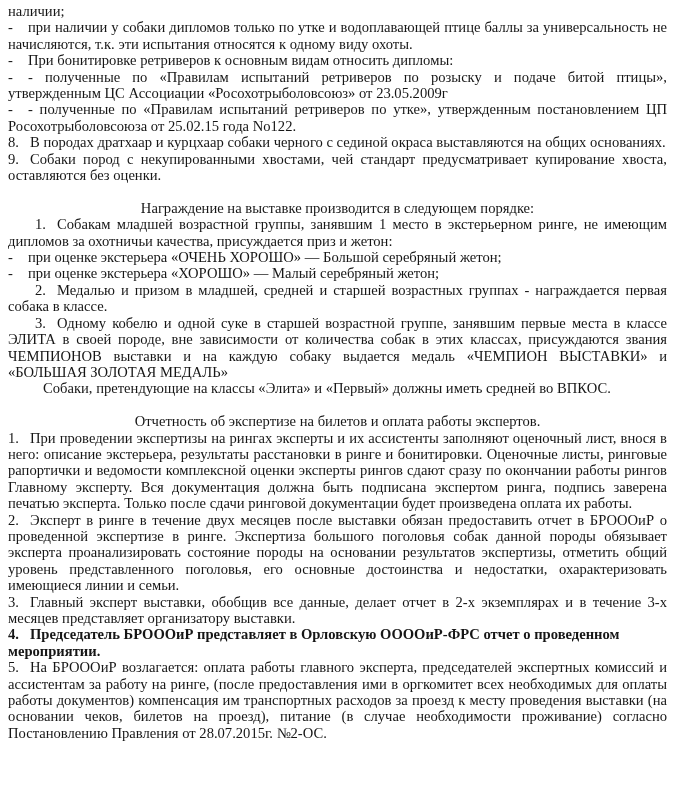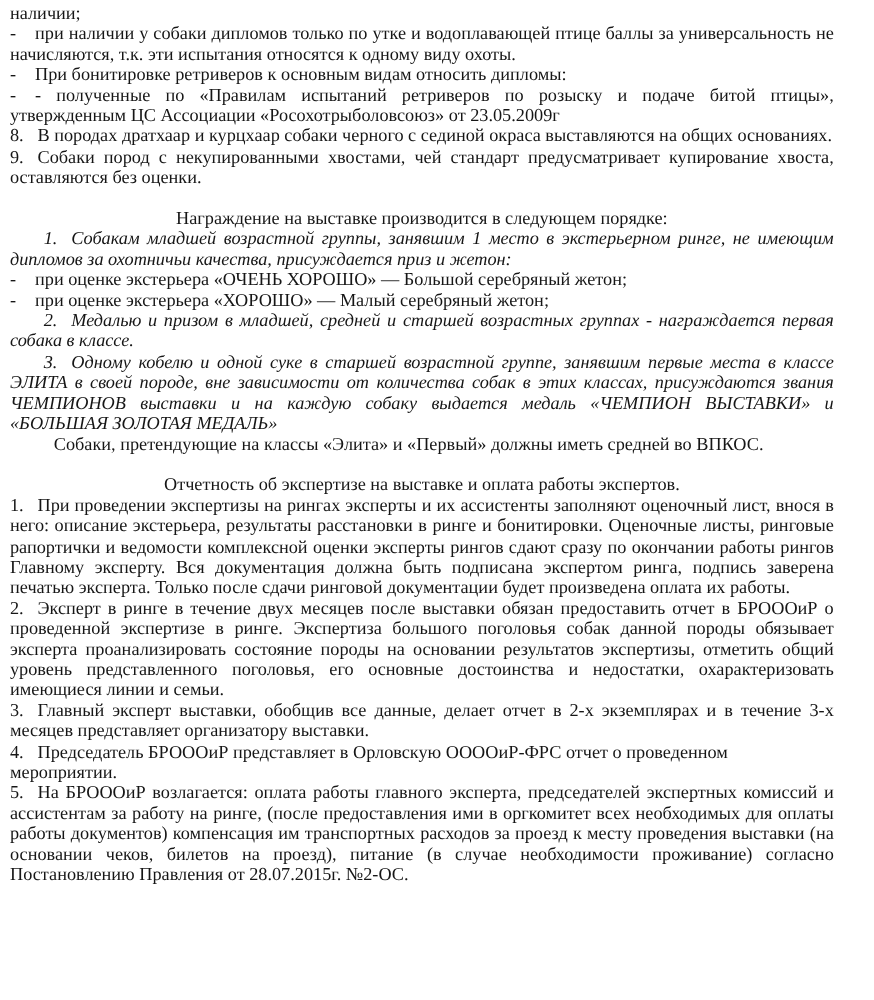--- a/index.html
+++ b/index.html
@@ -17,23 +17,23 @@
     background: #ffffff;
     color: #161616;
     font-family: "Liberation Serif", "DejaVu Serif", serif;
     font-size: 14.6px;
     line-height: 16.4px;
   }
   .p {
     margin: 0;
     text-align: justify;
   }
-  .left   { text-align: left; }
+  .left   { text-align: left; font-weight: bold; }
   .center { text-align: center; }
-  .i27 { text-indent: 27px; font-style: italic; }
+  .i27 { text-indent: 27px; }
   .i35 { text-indent: 35px; }
   .mk {
     display: inline-block;
     white-space: pre;
     text-indent: 0;
   }
   .w20 { width: 20px; }
   .w22 { width: 22px; }
   .blank { height: 16.4px; }
 </style>
@@ -44,20 +44,21 @@
 
   <p class="p"><span>наличии;</span></p>
 
   <p class="p"><span class="mk w20">-</span><span>при наличии у собаки дипломов только по утке и водоплавающей птице баллы за универсальность не начисляются, т.к. эти испытания относятся к одному виду охоты.</span></p>
 
 
   <p class="p"><span class="mk w20">-</span><span>При бонитировке ретриверов к основным видам относить дипломы:</span></p>
 
   <p class="p"><span class="mk w20">-</span><span>- полученные по «Правилам испытаний ретриверов по розыску и подаче битой птицы», утвержденным ЦС Ассоциации «Росохотрыболовсоюз» от 23.05.2009г</span></p>
 
+  <p class="p"><span class="mk w20">-</span><span>- полученные по «Правилам испытаний ретриверов по утке», утвержденным постановлением ЦП Росохотрыболовсоюза от 25.02.15 года No122.</span></p>
 
   <p class="p"><span class="mk w22">8.</span><span>В породах дратхаар и курцхаар собаки черного с сединой окраса выставляются на общих основаниях.</span></p>
 
   <p class="p"><span class="mk w22">9.</span><span>Собаки пород с некупированными хвостами, чей стандарт предусматривает купирование хвоста, оставляются без оценки.</span></p>
 
   <div class="blank"></div>
 
 
   <p class="p center"><span>Награждение на выставке производится в следующем порядке:</span></p>
 
@@ -69,21 +70,21 @@
 
 
   <p class="p i27"><span class="mk w22">2.</span><span>Медалью и призом в младшей, средней и старшей возрастных группах - награждается первая собака в классе.</span></p>
 
   <p class="p i27"><span class="mk w22">3.</span><span>Одному кобелю и одной суке в старшей возрастной группе, занявшим первые места в классе ЭЛИТА в своей породе, вне зависимости от количества собак в этих классах, присуждаются звания ЧЕМПИОНОВ выставки и на каждую собаку выдается медаль «ЧЕМПИОН ВЫСТАВКИ» и «БОЛЬШАЯ ЗОЛОТАЯ МЕДАЛЬ»</span></p>
 
   <p class="p i35"><span>Собаки, претендующие на классы «Элита» и «Первый» должны иметь средней во ВПКОС.</span></p>
 
   <div class="blank"></div>
 
-  <p class="p center"><span>Отчетность об экспертизе на выставке и оплата работы экспертов.</span></p>
+  <p class="p center"><span>Отчетность об экспертизе на билетов и оплата работы экспертов.</span></p>
 
   <p class="p"><span class="mk w22">1.</span><span>При проведении экспертизы на рингах эксперты и их ассистенты заполняют оценочный лист, внося в него: описание экстерьера, результаты расстановки в ринге и бонитировки. Оценочные листы, ринговые рапортички и ведомости комплексной оценки эксперты рингов сдают сразу по окончании работы рингов Главному эксперту. Вся документация должна быть подписана экспертом ринга, подпись заверена печатью эксперта. Только после сдачи ринговой документации будет произведена оплата их работы.</span></p>
 
   <p class="p"><span class="mk w22">2.</span><span>Эксперт в ринге в течение двух месяцев после выставки обязан предоставить отчет в БРОООиР о проведенной экспертизе в ринге. Экспертиза большого поголовья собак данной породы обязывает эксперта проанализировать состояние породы на основании результатов экспертизы, отметить общий уровень представленного поголовья, его основные достоинства и недостатки, охарактеризовать имеющиеся линии и семьи.</span></p>
 
   <p class="p"><span class="mk w22">3.</span><span>Главный эксперт выставки, обобщив все данные, делает отчет в 2-х экземплярах и в течение 3-х месяцев представляет организатору выставки.</span></p>
 
   <p class="p left"><span class="mk w22">4.</span><span>Председатель БРОООиР представляет в Орловскую ООООиР-ФРС отчет о проведенном мероприятии.</span></p>
 
   <p class="p"><span class="mk w22">5.</span><span>На БРОООиР возлагается: оплата работы главного эксперта, председателей экспертных комиссий и ассистентам за работу на ринге, (после предоставления ими в оргкомитет всех необходимых для оплаты работы документов) компенсация им транспортных расходов за проезд к месту проведения выставки (на основании чеков, билетов на проезд), питание (в случае необходимости проживание) согласно Постановлению Правления от 28.07.2015г. №2-ОС.</span></p>

